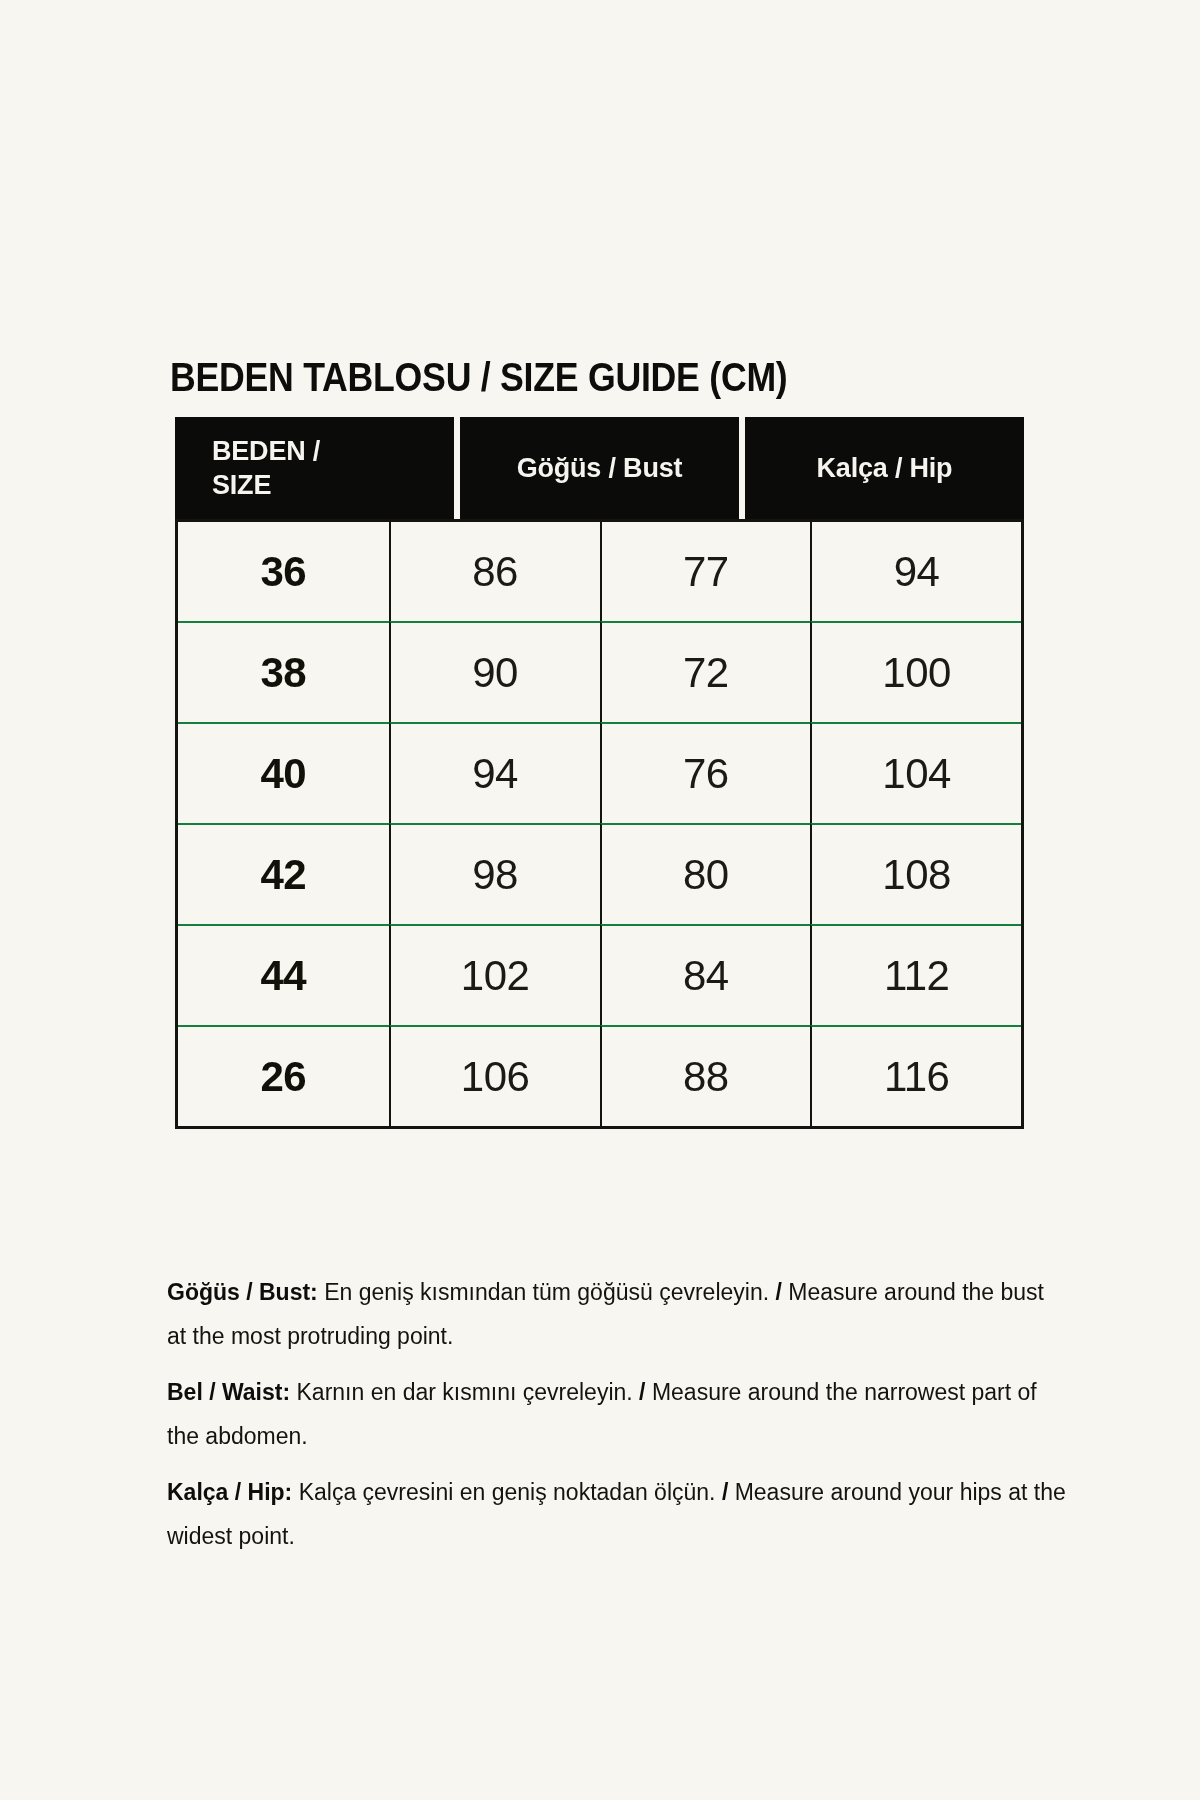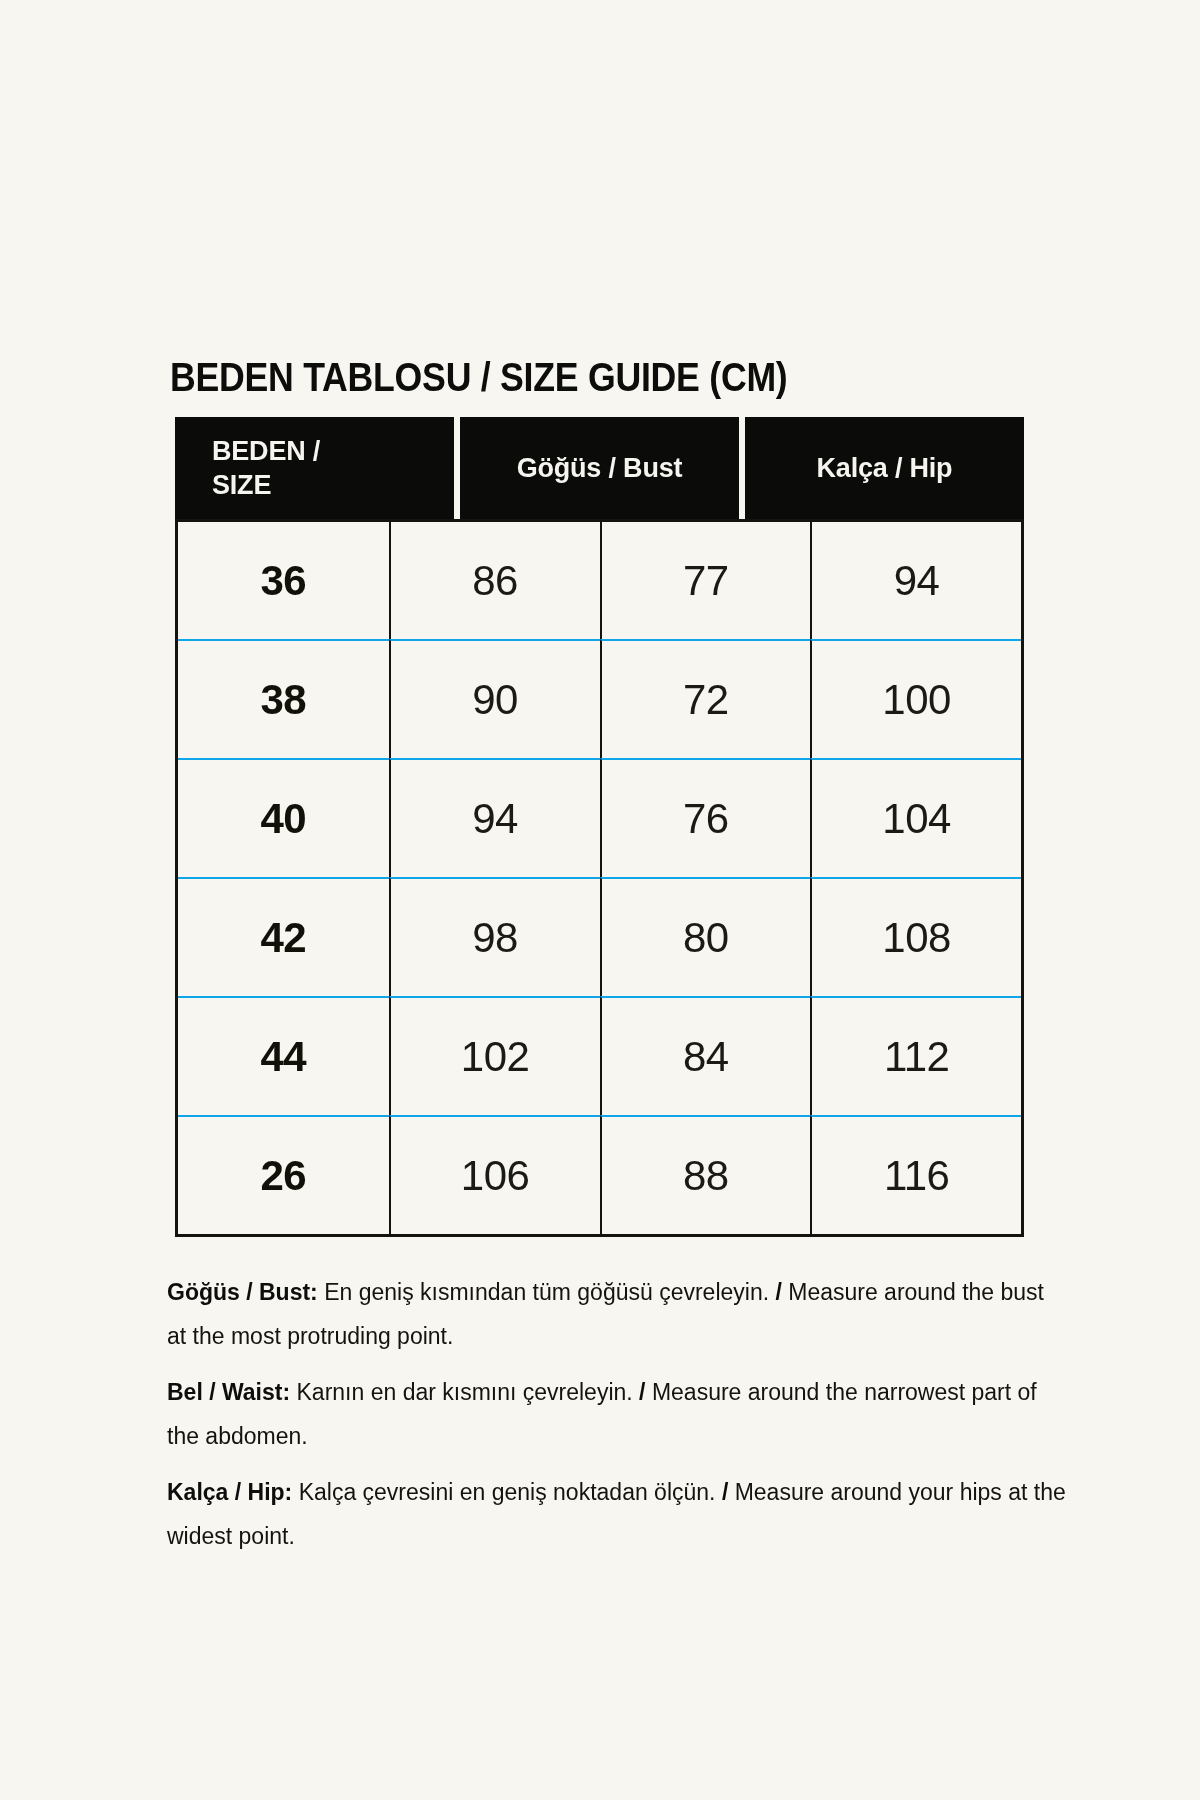--- a/index.html
+++ b/index.html
@@ -61,30 +61,30 @@
     line-height: 34px;
   }
   .size-table-body {
     display: grid;
     grid-template-columns: repeat(4, 1fr);
     border: 3px solid #131310;
     background: #F8F6F1;
   }
   .tr { display: contents; }
   .td {
-    height: 117px;
+    height: 99px;
     display: flex;
     align-items: center;
     justify-content: center;
     font-size: 42px;
     letter-spacing: -0.5px;
     color: #1B1B16;
   }
   .td:not(:first-child) { border-left: 2px solid #131310; }
-  .tr:not(:first-child) .td { border-top: 2px solid #0ea5e9; }
+  .tr:not(:first-child) .td { border-top: 2px solid #15803d; }
   .td.td-size { font-weight: 700; color: #111109; }
 
   
   .notes {
     position: absolute;
     left: 167px;
     top: 1270px;
     width: 900px;
     font-size: 23px;
     line-height: 44px;

